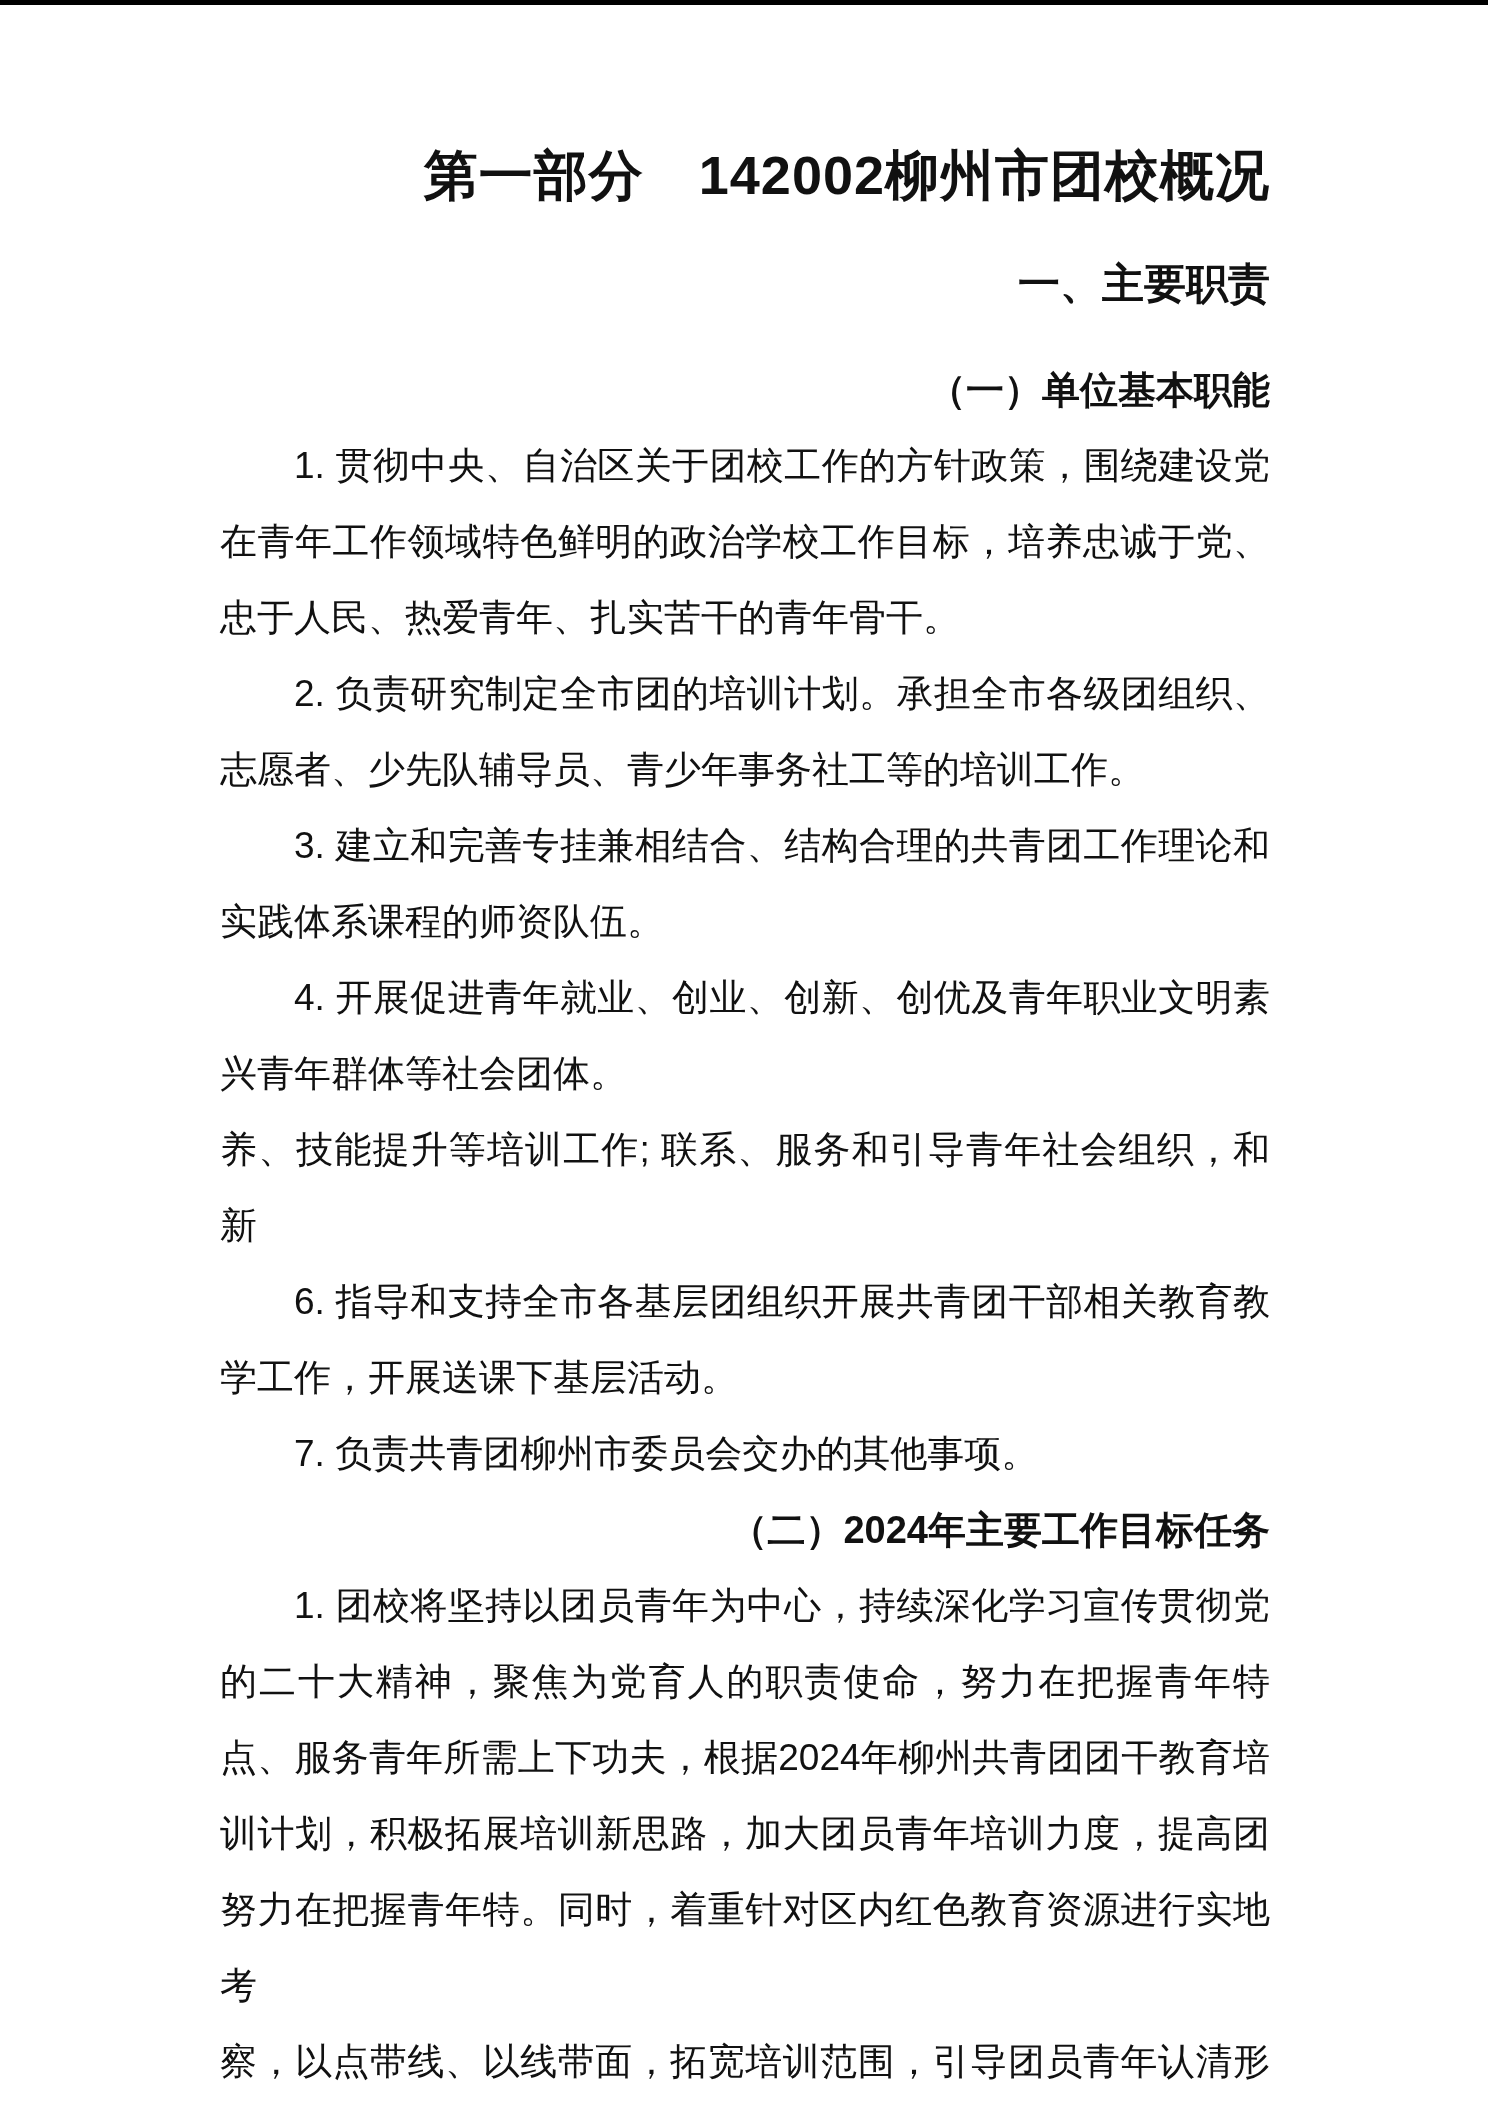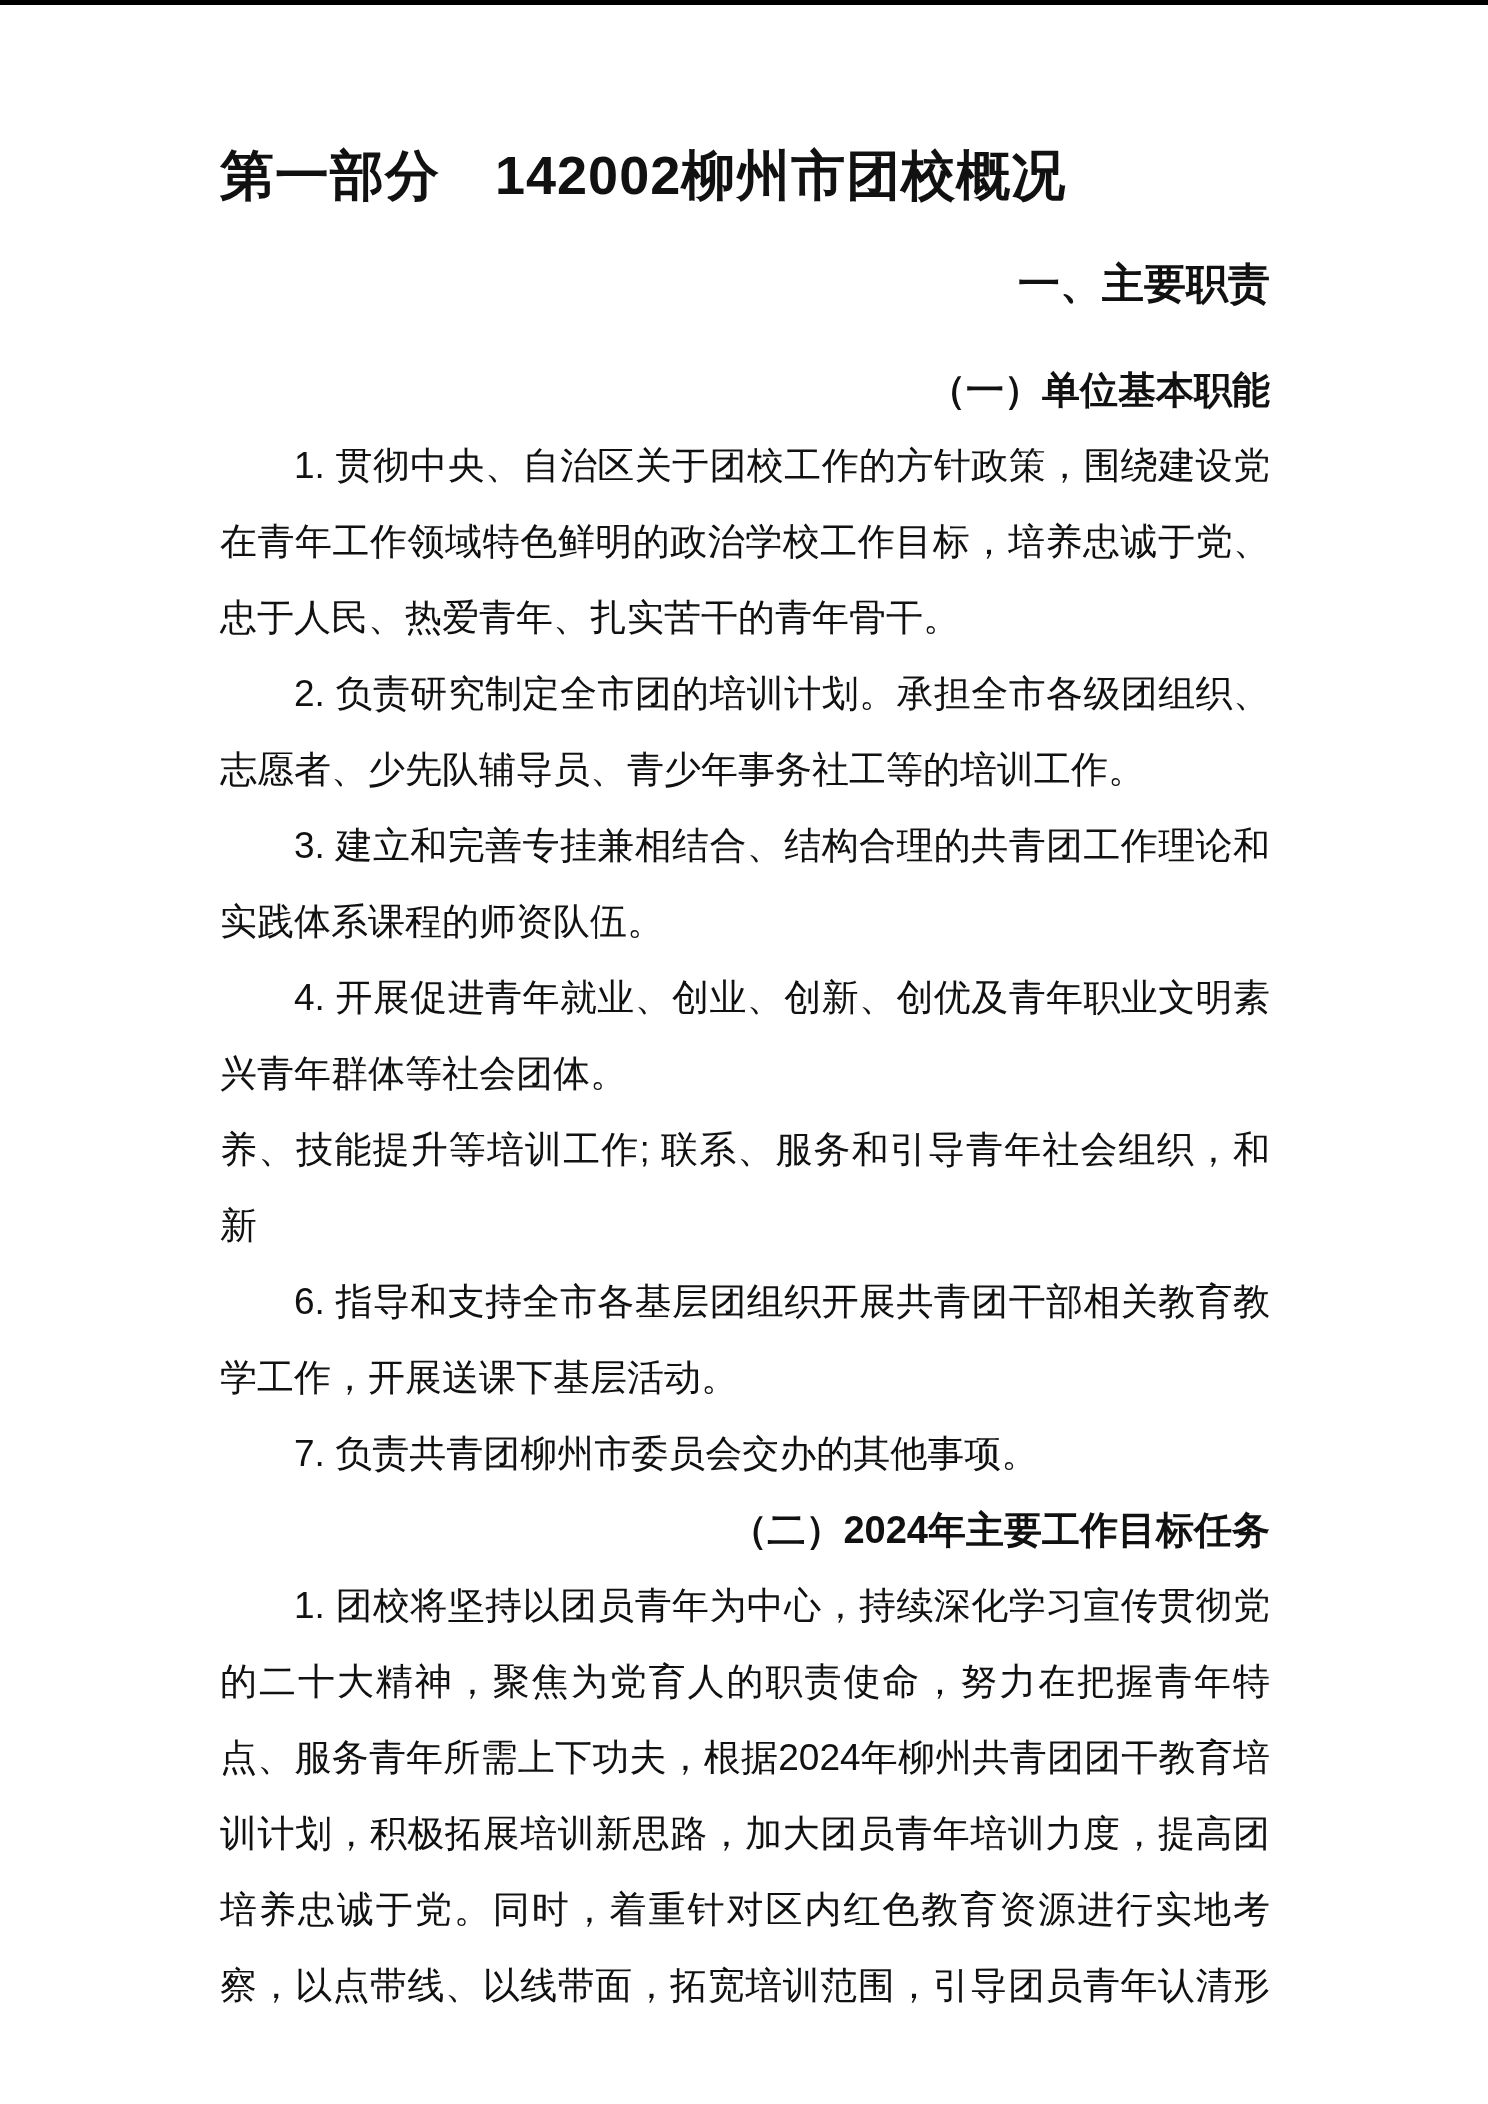--- a/index.html
+++ b/index.html
@@ -24,21 +24,21 @@
     left: 0;
     width: 100%;
     height: 5px;
     background: #000000;
   }
   .title {
     margin: 0 0 36px 0;
     font-size: 54px;
     line-height: 70px;
     font-weight: 700;
-    text-align: left;
+    text-align: right;
     letter-spacing: 1px;
     white-space: nowrap;
   }
   .block { margin: 0; }
   .block.h2 { margin-bottom: 30px; }
   .block.h2 .line {
     font-size: 42px;
     line-height: 76px;
     font-weight: 700;
     text-indent: 2em;
@@ -99,18 +99,18 @@
         <div class="line first short">7. 负责共青团柳州市委员会交办的其他事项。</div>
       </div>
       <div class="block h3">
         <div class="line">（二）2024年主要工作目标任务</div>
       </div>
       <div class="block p">
         <div class="line first">1. 团校将坚持以团员青年为中心，持续深化学习宣传贯彻党</div>
         <div class="line">的二十大精神，聚焦为党育人的职责使命，努力在把握青年特</div>
         <div class="line">点、服务青年所需上下功夫，根据2024年柳州共青团团干教育培</div>
         <div class="line">训计划，积极拓展培训新思路，加大团员青年培训力度，提高团</div>
-        <div class="line">培养忠诚于党。同时，着重针对区内红色教育资源进行实地考</div>
+        <div class="line">努力在把握青年特。同时，着重针对区内红色教育资源进行实地考</div>
         <div class="line">察，以点带线、以线带面，拓宽培训范围，引导团员青年认清形</div>
       </div>
     </main>
 
 </div>
 
 </body></html>

